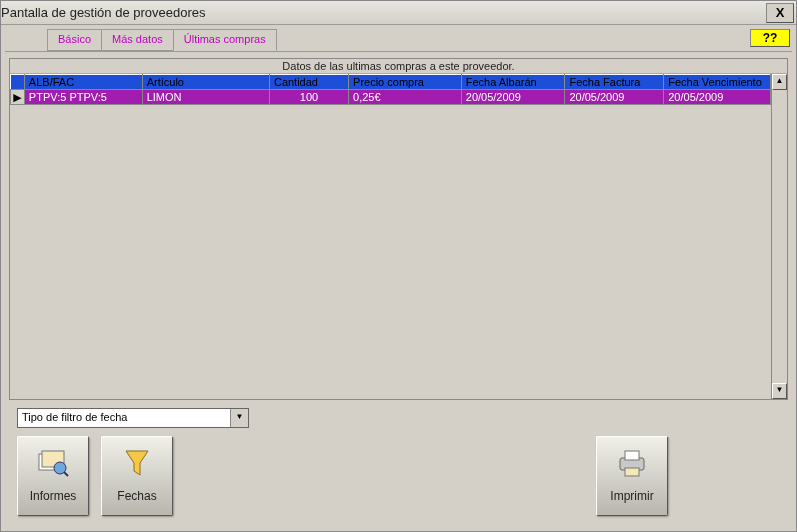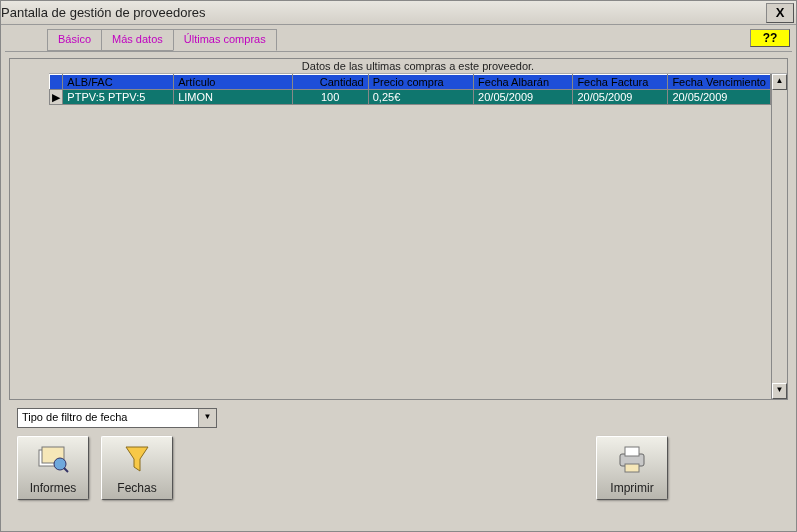--- a/index.html
+++ b/index.html
@@ -83,21 +83,20 @@
     border-top: 1px solid #999;
     margin: 0 4px;
   }
   .grid-wrap {
     margin: 6px 8px 4px 8px;
     border: 1px solid #888;
     background: #d4d0c8;
     height: 342px;
     display: flex;
     flex-direction: column;
-    padding-left: 39px;
   }
   .grid-caption {
     text-align: center;
     font-size: 11px;
     color: #222;
     padding: 1px 0;
     background: #d4d0c8;
     border-bottom: 1px solid #aaa;
   }
   .grid-scroll {
@@ -125,21 +124,21 @@
     height: 14px;
   }
   table.grid th.rowhead {
     width: 14px;
     padding: 0;
   }
   table.grid td {
     border: 1px solid #888;
     padding: 1px 4px;
     color: #fff;
-    background: #0f766e;
+    background: #a21caf;
     height: 14px;
   }
   table.grid td.rowhead {
     background: #d4d0c8;
     color: #000;
     width: 14px;
     text-align: center;
     padding: 0;
   }
   table.grid td.num { text-align: center; }
@@ -157,21 +156,21 @@
     border-right-color: #555;
     border-bottom-color: #555;
     font-size: 8px;
     text-align: center;
     line-height: 12px;
     cursor: pointer;
   }
   .vscroll .track { flex: 1; }
   .filter-select {
     margin: 4px 0 0 16px;
-    width: 200px;
+    width: 232px;
     display: inline-flex;
     border: 1px solid #666;
     background: #fff;
     height: 20px;
   }
   .filter-select .sel-text {
     flex: 1;
     padding: 2px 4px;
     font-size: 11px;
     color: #000;
@@ -187,31 +186,31 @@
   }
   .button-row {
     display: flex;
     padding: 8px 16px 0 16px;
     gap: 12px;
     align-items: flex-start;
   }
   .button-row .spacer { flex: 1; }
   .big-btn {
     width: 72px;
-    height: 64px;
+    height: 80px;
     background: linear-gradient(#f0efe8, #b8b6ae);
     border: 1px solid #555;
     border-top-color: #fff;
     border-left-color: #fff;
     border-radius: 2px;
     display: flex;
     flex-direction: column;
     align-items: center;
     justify-content: flex-end;
-    padding-bottom: 4px;
+    padding-bottom: 12px;
     cursor: pointer;
     box-shadow: 1px 1px 2px rgba(0,0,0,.3);
   }
   .big-btn .icon {
     flex: 1;
     display: flex;
     align-items: center;
     justify-content: center;
   }
   .big-btn .label {
@@ -250,21 +249,21 @@
           <col style="width:115px">
           <col style="width:105px">
           <col style="width:100px">
           <col style="width:108px">
         </colgroup>
         <thead>
           <tr>
             <th class="rowhead"></th>
             <th>ALB/FAC</th>
             <th>Artículo</th>
-            <th style="text-align:right">Cantidad</th>
+            <th style="text-align:left">Cantidad</th>
             <th>Precio compra</th>
             <th>Fecha Albarán</th>
             <th>Fecha Factura</th>
             <th>Fecha Vencimiento</th>
           </tr>
         </thead>
         <tbody>
           <tr>
             <td class="rowhead">▶</td>
             <td>PTPV:5 PTPV:5</td>

